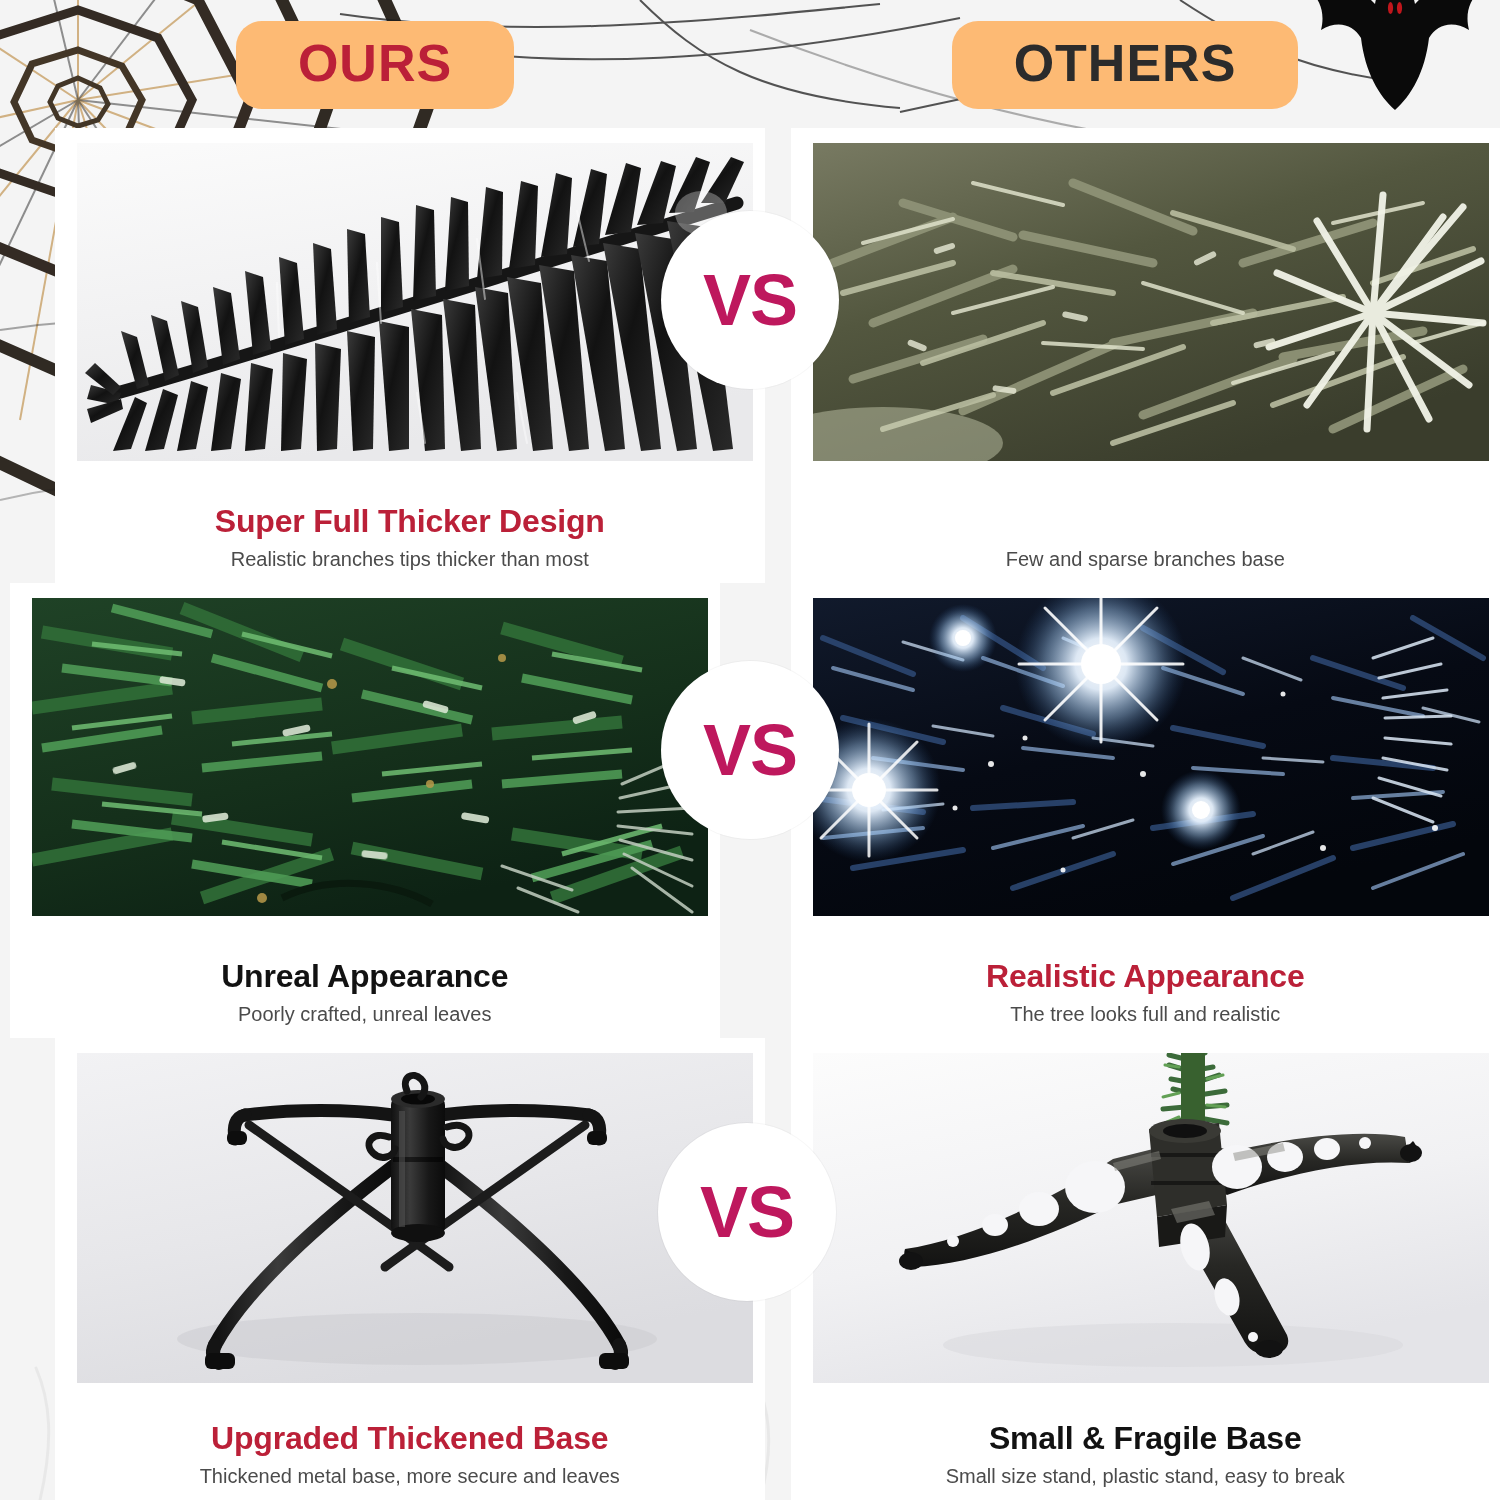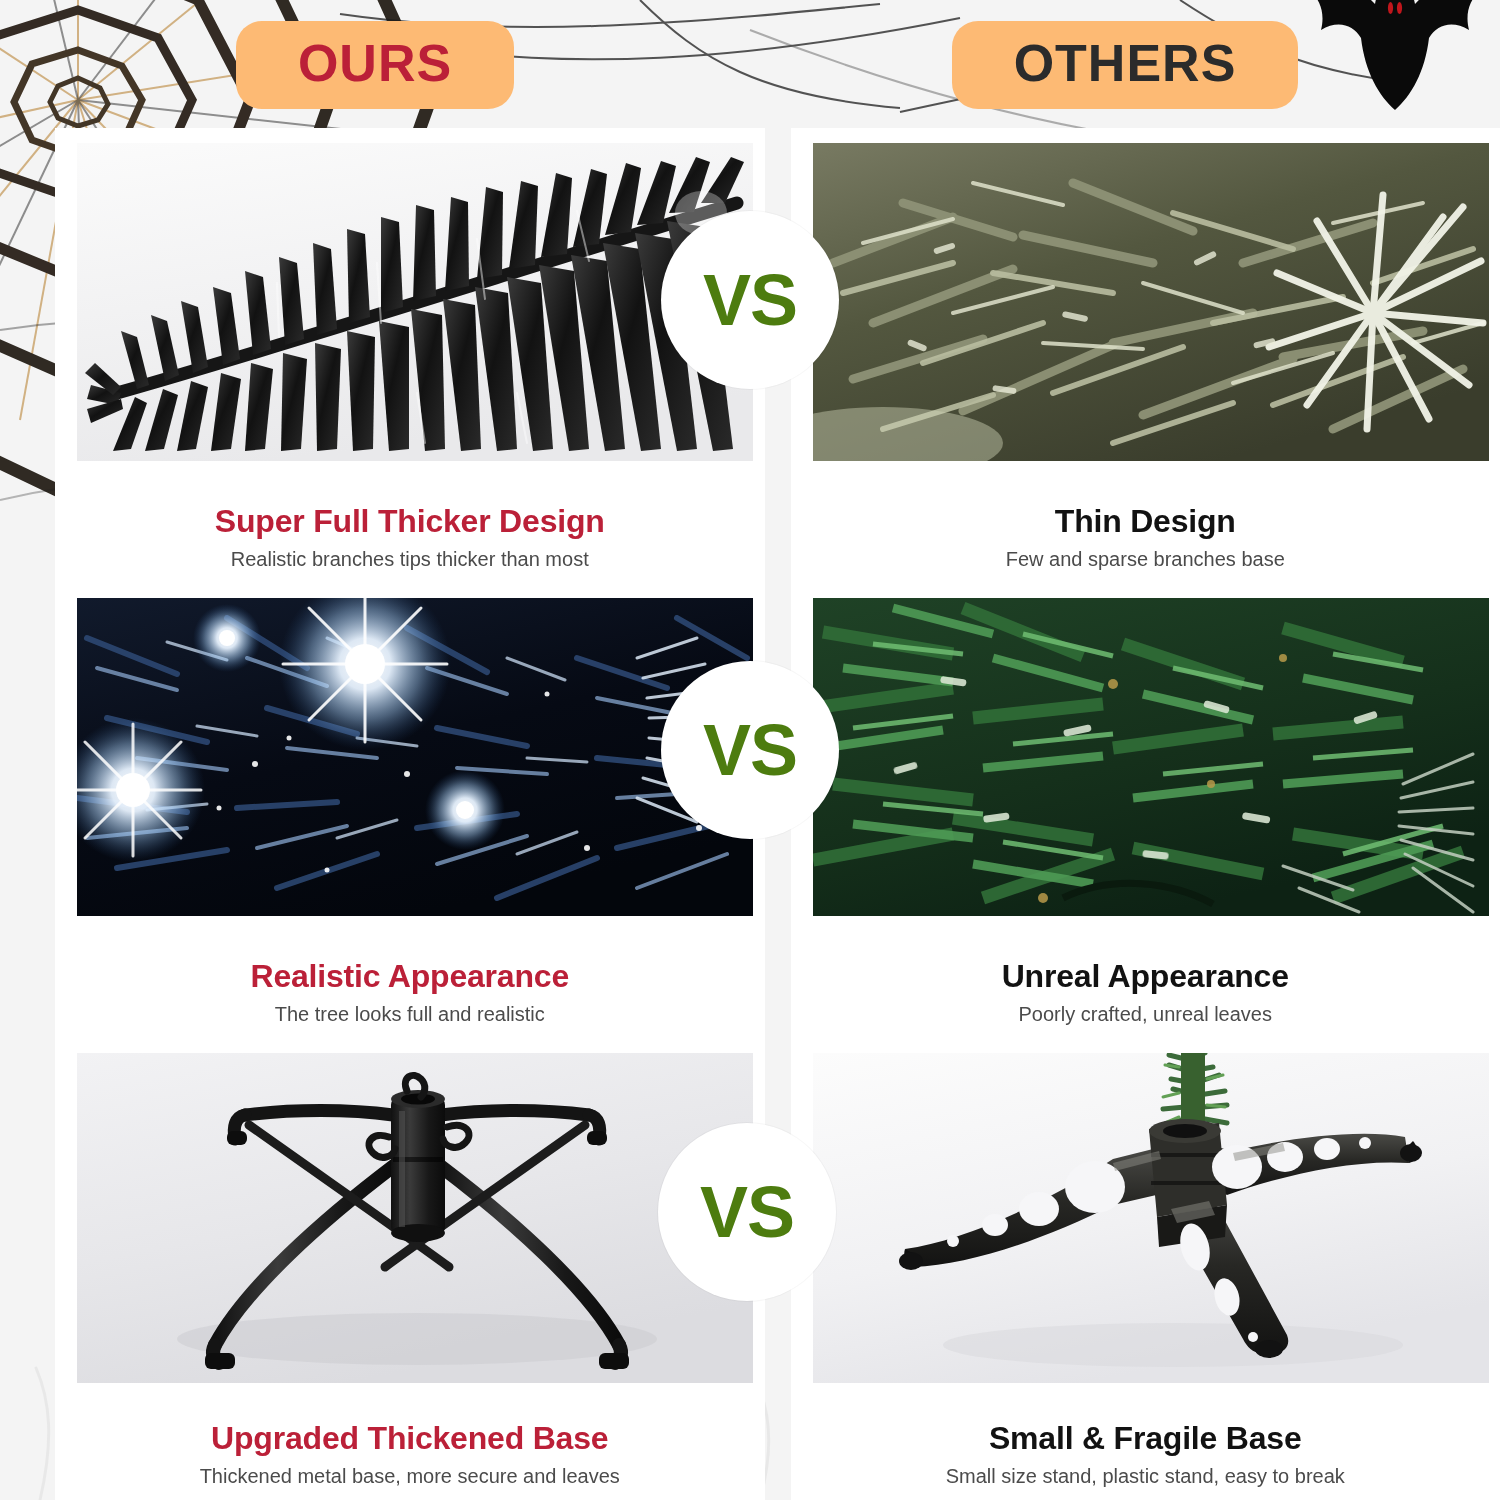--- a/index.html
+++ b/index.html
@@ -120,21 +120,21 @@
     z-index: 6;
     width: 178px;
     height: 178px;
     border-radius: 50%;
     background: #ffffff;
     display: flex;
     align-items: center;
     justify-content: center;
     font-size: 72px;
     font-weight: bold;
-    color: #4d7c0f;
+    color: #be185d;
     letter-spacing: -1px;
     box-shadow: 0 0 0 1px rgba(0,0,0,0.03);
   }
   #vs-0 { left: 661px; top: 211px; }
   #vs-1 { left: 661px; top: 661px; }
   #vs-2 { left: 658px; top: 1123px; }
 
   
   .photo svg, .photo .art { width: 100%; height: 100%; display: block; }
 </style>
@@ -431,27 +431,124 @@
             <rect x="380" y="118" width="24" height="6" rx="3" transform="rotate(-26 380 118)"></rect>
             <rect x="180" y="242" width="24" height="6" rx="3" transform="rotate(8 180 242)"></rect>
             <rect x="440" y="200" width="22" height="6" rx="3" transform="rotate(-14 440 200)"></rect>
             <rect x="96" y="196" width="20" height="6" rx="3" transform="rotate(22 96 196)"></rect>
           </g>
 
           <ellipse cx="70" cy="300" rx="120" ry="36" fill="#cfd2b6" opacity="0.45"></ellipse>
         </svg>
       </div>
       <div class="caption">
-        <div class="cap-title">Thin Design</div>
         <div class="cap-sub">Few and sparse branches base</div>
       </div>
     </div>
   </div>
 
   <div class="cmp-row" id="row-1">
+
+    <div class="card right">
+      <div class="photo">
+        <svg viewBox="0 0 676 318" preserveAspectRatio="none" class="art">
+          <defs>
+            <linearGradient id="gppBg" x1="0" y1="0" x2="0.5" y2="1">
+              <stop offset="0%" stop-color="#1f4226"></stop>
+              <stop offset="60%" stop-color="#15301b"></stop>
+              <stop offset="100%" stop-color="#0d2214"></stop>
+            </linearGradient>
+          </defs>
+          <rect width="676" height="318" fill="url(#gppBg)"></rect>
+
+          <g stroke-linecap="butt" fill="none">
+            <g stroke="#2f6b36" stroke-width="13" opacity="0.95">
+              <path d="M10 34 l130 22"></path>
+                <path d="M0 110 l140 -20"></path>
+              <path d="M20 186 l140 16"></path>
+                <path d="M0 262 l140 -26"></path>
+              <path d="M150 10 l120 48"></path>
+                <path d="M160 120 l130 -14"></path>
+              <path d="M140 220 l140 22"></path>
+                <path d="M170 300 l130 -44"></path>
+              <path d="M310 46 l120 40"></path>
+                <path d="M300 150 l130 -18"></path>
+              <path d="M320 250 l130 26"></path>
+                <path d="M470 30 l120 34"></path>
+              <path d="M460 136 l130 -12"></path>
+                <path d="M480 236 l130 20"></path>
+              <path d="M520 300 l130 -46"></path>
+            </g>
+            <g stroke="#4e9a55" stroke-width="9" opacity="0.9">
+              <path d="M30 70 l110 14"></path>
+                <path d="M10 150 l120 -18"></path>
+              <path d="M40 226 l120 14"></path>
+                <path d="M180 60 l110 30"></path>
+              <path d="M170 170 l120 -12"></path>
+                <path d="M160 266 l120 20"></path>
+              <path d="M330 96 l110 26"></path>
+                <path d="M320 200 l120 -14"></path>
+              <path d="M490 80 l110 22"></path>
+                <path d="M470 186 l120 -10"></path>
+              <path d="M500 280 l120 -34"></path>
+                <path d="M80 10 l100 26"></path>
+            </g>
+            <g stroke="#6fbd72" stroke-width="5" opacity="0.85">
+              <path d="M60 46 l90 10"></path>
+                <path d="M40 130 l100 -12"></path>
+              <path d="M70 206 l100 10"></path>
+                <path d="M210 36 l90 22"></path>
+              <path d="M200 146 l100 -10"></path>
+                <path d="M190 244 l100 16"></path>
+              <path d="M360 70 l90 20"></path>
+                <path d="M350 176 l100 -10"></path>
+              <path d="M520 56 l90 16"></path>
+                <path d="M500 160 l100 -8"></path>
+              <path d="M530 256 l100 -28"></path>
+            </g>
+          </g>
+
+          <g stroke="#c3cfc1" stroke-width="3" opacity="0.85" stroke-linecap="round">
+            <path d="M590 186 l70 -30"></path>
+              <path d="M588 200 l72 -16"></path>
+            <path d="M586 214 l74 -4"></path>
+              <path d="M586 228 l74 8"></path>
+            <path d="M588 242 l72 20"></path>
+              <path d="M592 256 l68 32"></path>
+            <path d="M600 270 l60 44"></path>
+            <path d="M470 268 l70 24"></path>
+              <path d="M486 290 l60 24"></path>
+          </g>
+
+          <g fill="#d9e5d2" opacity="0.9">
+            <rect x="128" y="78" width="26" height="7" rx="3" transform="rotate(8 128 78)"></rect>
+            <rect x="250" y="132" width="28" height="7" rx="3" transform="rotate(-12 250 132)"></rect>
+            <rect x="392" y="102" width="26" height="7" rx="3" transform="rotate(16 392 102)"></rect>
+            <rect x="170" y="218" width="26" height="7" rx="3" transform="rotate(-8 170 218)"></rect>
+            <rect x="430" y="214" width="28" height="7" rx="3" transform="rotate(10 430 214)"></rect>
+            <rect x="80" y="170" width="24" height="7" rx="3" transform="rotate(-16 80 170)"></rect>
+            <rect x="330" y="252" width="26" height="7" rx="3" transform="rotate(6 330 252)"></rect>
+            <rect x="540" y="120" width="24" height="7" rx="3" transform="rotate(-18 540 120)"></rect>
+          </g>
+
+          <path d="M250 300 C 300 276, 360 284, 400 306" stroke="#0a1a0e" stroke-width="7" fill="none"></path>
+
+          <g fill="#b99b4a" opacity="0.85">
+            <circle cx="300" cy="86" r="5"></circle>
+              <circle cx="230" cy="300" r="5"></circle>
+            <circle cx="470" cy="60" r="4"></circle>
+              <circle cx="398" cy="186" r="4"></circle>
+          </g>
+        </svg>
+      </div>
+      <div class="caption">
+        <div class="cap-title">Unreal Appearance</div>
+        <div class="cap-sub">Poorly crafted, unreal leaves</div>
+      </div>
+    </div>
 
     <div class="card left">
       <div class="photo">
         <svg viewBox="0 0 676 318" preserveAspectRatio="none" class="art">
           <defs>
             <radialGradient id="ledA" cx="50%" cy="50%" r="50%">
               <stop offset="0%" stop-color="#ffffff"></stop>
               <stop offset="30%" stop-color="#e8f3ff" stop-opacity="0.95"></stop>
               <stop offset="65%" stop-color="#9dc6f0" stop-opacity="0.45"></stop>
               <stop offset="100%" stop-color="#2a5a96" stop-opacity="0"></stop>
@@ -569,118 +666,20 @@
             <circle cx="250" cy="272" r="2.5"></circle>
               <circle cx="622" cy="230" r="3"></circle>
           </g>
         </svg>
       </div>
       <div class="caption">
         <div class="cap-title">Realistic Appearance</div>
         <div class="cap-sub">The tree looks full and realistic</div>
       </div>
     </div>
-
-    <div class="card right">
-      <div class="photo">
-        <svg viewBox="0 0 676 318" preserveAspectRatio="none" class="art">
-          <defs>
-            <linearGradient id="gppBg" x1="0" y1="0" x2="0.5" y2="1">
-              <stop offset="0%" stop-color="#1f4226"></stop>
-              <stop offset="60%" stop-color="#15301b"></stop>
-              <stop offset="100%" stop-color="#0d2214"></stop>
-            </linearGradient>
-          </defs>
-          <rect width="676" height="318" fill="url(#gppBg)"></rect>
-
-          <g stroke-linecap="butt" fill="none">
-            <g stroke="#2f6b36" stroke-width="13" opacity="0.95">
-              <path d="M10 34 l130 22"></path>
-                <path d="M0 110 l140 -20"></path>
-              <path d="M20 186 l140 16"></path>
-                <path d="M0 262 l140 -26"></path>
-              <path d="M150 10 l120 48"></path>
-                <path d="M160 120 l130 -14"></path>
-              <path d="M140 220 l140 22"></path>
-                <path d="M170 300 l130 -44"></path>
-              <path d="M310 46 l120 40"></path>
-                <path d="M300 150 l130 -18"></path>
-              <path d="M320 250 l130 26"></path>
-                <path d="M470 30 l120 34"></path>
-              <path d="M460 136 l130 -12"></path>
-                <path d="M480 236 l130 20"></path>
-              <path d="M520 300 l130 -46"></path>
-            </g>
-            <g stroke="#4e9a55" stroke-width="9" opacity="0.9">
-              <path d="M30 70 l110 14"></path>
-                <path d="M10 150 l120 -18"></path>
-              <path d="M40 226 l120 14"></path>
-                <path d="M180 60 l110 30"></path>
-              <path d="M170 170 l120 -12"></path>
-                <path d="M160 266 l120 20"></path>
-              <path d="M330 96 l110 26"></path>
-                <path d="M320 200 l120 -14"></path>
-              <path d="M490 80 l110 22"></path>
-                <path d="M470 186 l120 -10"></path>
-              <path d="M500 280 l120 -34"></path>
-                <path d="M80 10 l100 26"></path>
-            </g>
-            <g stroke="#6fbd72" stroke-width="5" opacity="0.85">
-              <path d="M60 46 l90 10"></path>
-                <path d="M40 130 l100 -12"></path>
-              <path d="M70 206 l100 10"></path>
-                <path d="M210 36 l90 22"></path>
-              <path d="M200 146 l100 -10"></path>
-                <path d="M190 244 l100 16"></path>
-              <path d="M360 70 l90 20"></path>
-                <path d="M350 176 l100 -10"></path>
-              <path d="M520 56 l90 16"></path>
-                <path d="M500 160 l100 -8"></path>
-              <path d="M530 256 l100 -28"></path>
-            </g>
-          </g>
-
-          <g stroke="#c3cfc1" stroke-width="3" opacity="0.85" stroke-linecap="round">
-            <path d="M590 186 l70 -30"></path>
-              <path d="M588 200 l72 -16"></path>
-            <path d="M586 214 l74 -4"></path>
-              <path d="M586 228 l74 8"></path>
-            <path d="M588 242 l72 20"></path>
-              <path d="M592 256 l68 32"></path>
-            <path d="M600 270 l60 44"></path>
-            <path d="M470 268 l70 24"></path>
-              <path d="M486 290 l60 24"></path>
-          </g>
-
-          <g fill="#d9e5d2" opacity="0.9">
-            <rect x="128" y="78" width="26" height="7" rx="3" transform="rotate(8 128 78)"></rect>
-            <rect x="250" y="132" width="28" height="7" rx="3" transform="rotate(-12 250 132)"></rect>
-            <rect x="392" y="102" width="26" height="7" rx="3" transform="rotate(16 392 102)"></rect>
-            <rect x="170" y="218" width="26" height="7" rx="3" transform="rotate(-8 170 218)"></rect>
-            <rect x="430" y="214" width="28" height="7" rx="3" transform="rotate(10 430 214)"></rect>
-            <rect x="80" y="170" width="24" height="7" rx="3" transform="rotate(-16 80 170)"></rect>
-            <rect x="330" y="252" width="26" height="7" rx="3" transform="rotate(6 330 252)"></rect>
-            <rect x="540" y="120" width="24" height="7" rx="3" transform="rotate(-18 540 120)"></rect>
-          </g>
-
-          <path d="M250 300 C 300 276, 360 284, 400 306" stroke="#0a1a0e" stroke-width="7" fill="none"></path>
-
-          <g fill="#b99b4a" opacity="0.85">
-            <circle cx="300" cy="86" r="5"></circle>
-              <circle cx="230" cy="300" r="5"></circle>
-            <circle cx="470" cy="60" r="4"></circle>
-              <circle cx="398" cy="186" r="4"></circle>
-          </g>
-        </svg>
-      </div>
-      <div class="caption">
-        <div class="cap-title">Unreal Appearance</div>
-        <div class="cap-sub">Poorly crafted, unreal leaves</div>
-      </div>
-    </div>
   </div>
 
   <div class="cmp-row" id="row-2">
 
     <div class="card left">
       <div class="photo">
         <svg viewBox="0 0 676 330" preserveAspectRatio="none" class="art">
           <defs>
             <linearGradient id="mtsBg" x1="0" y1="0" x2="0.4" y2="1">
               <stop offset="0%" stop-color="#f2f2f4"></stop>

